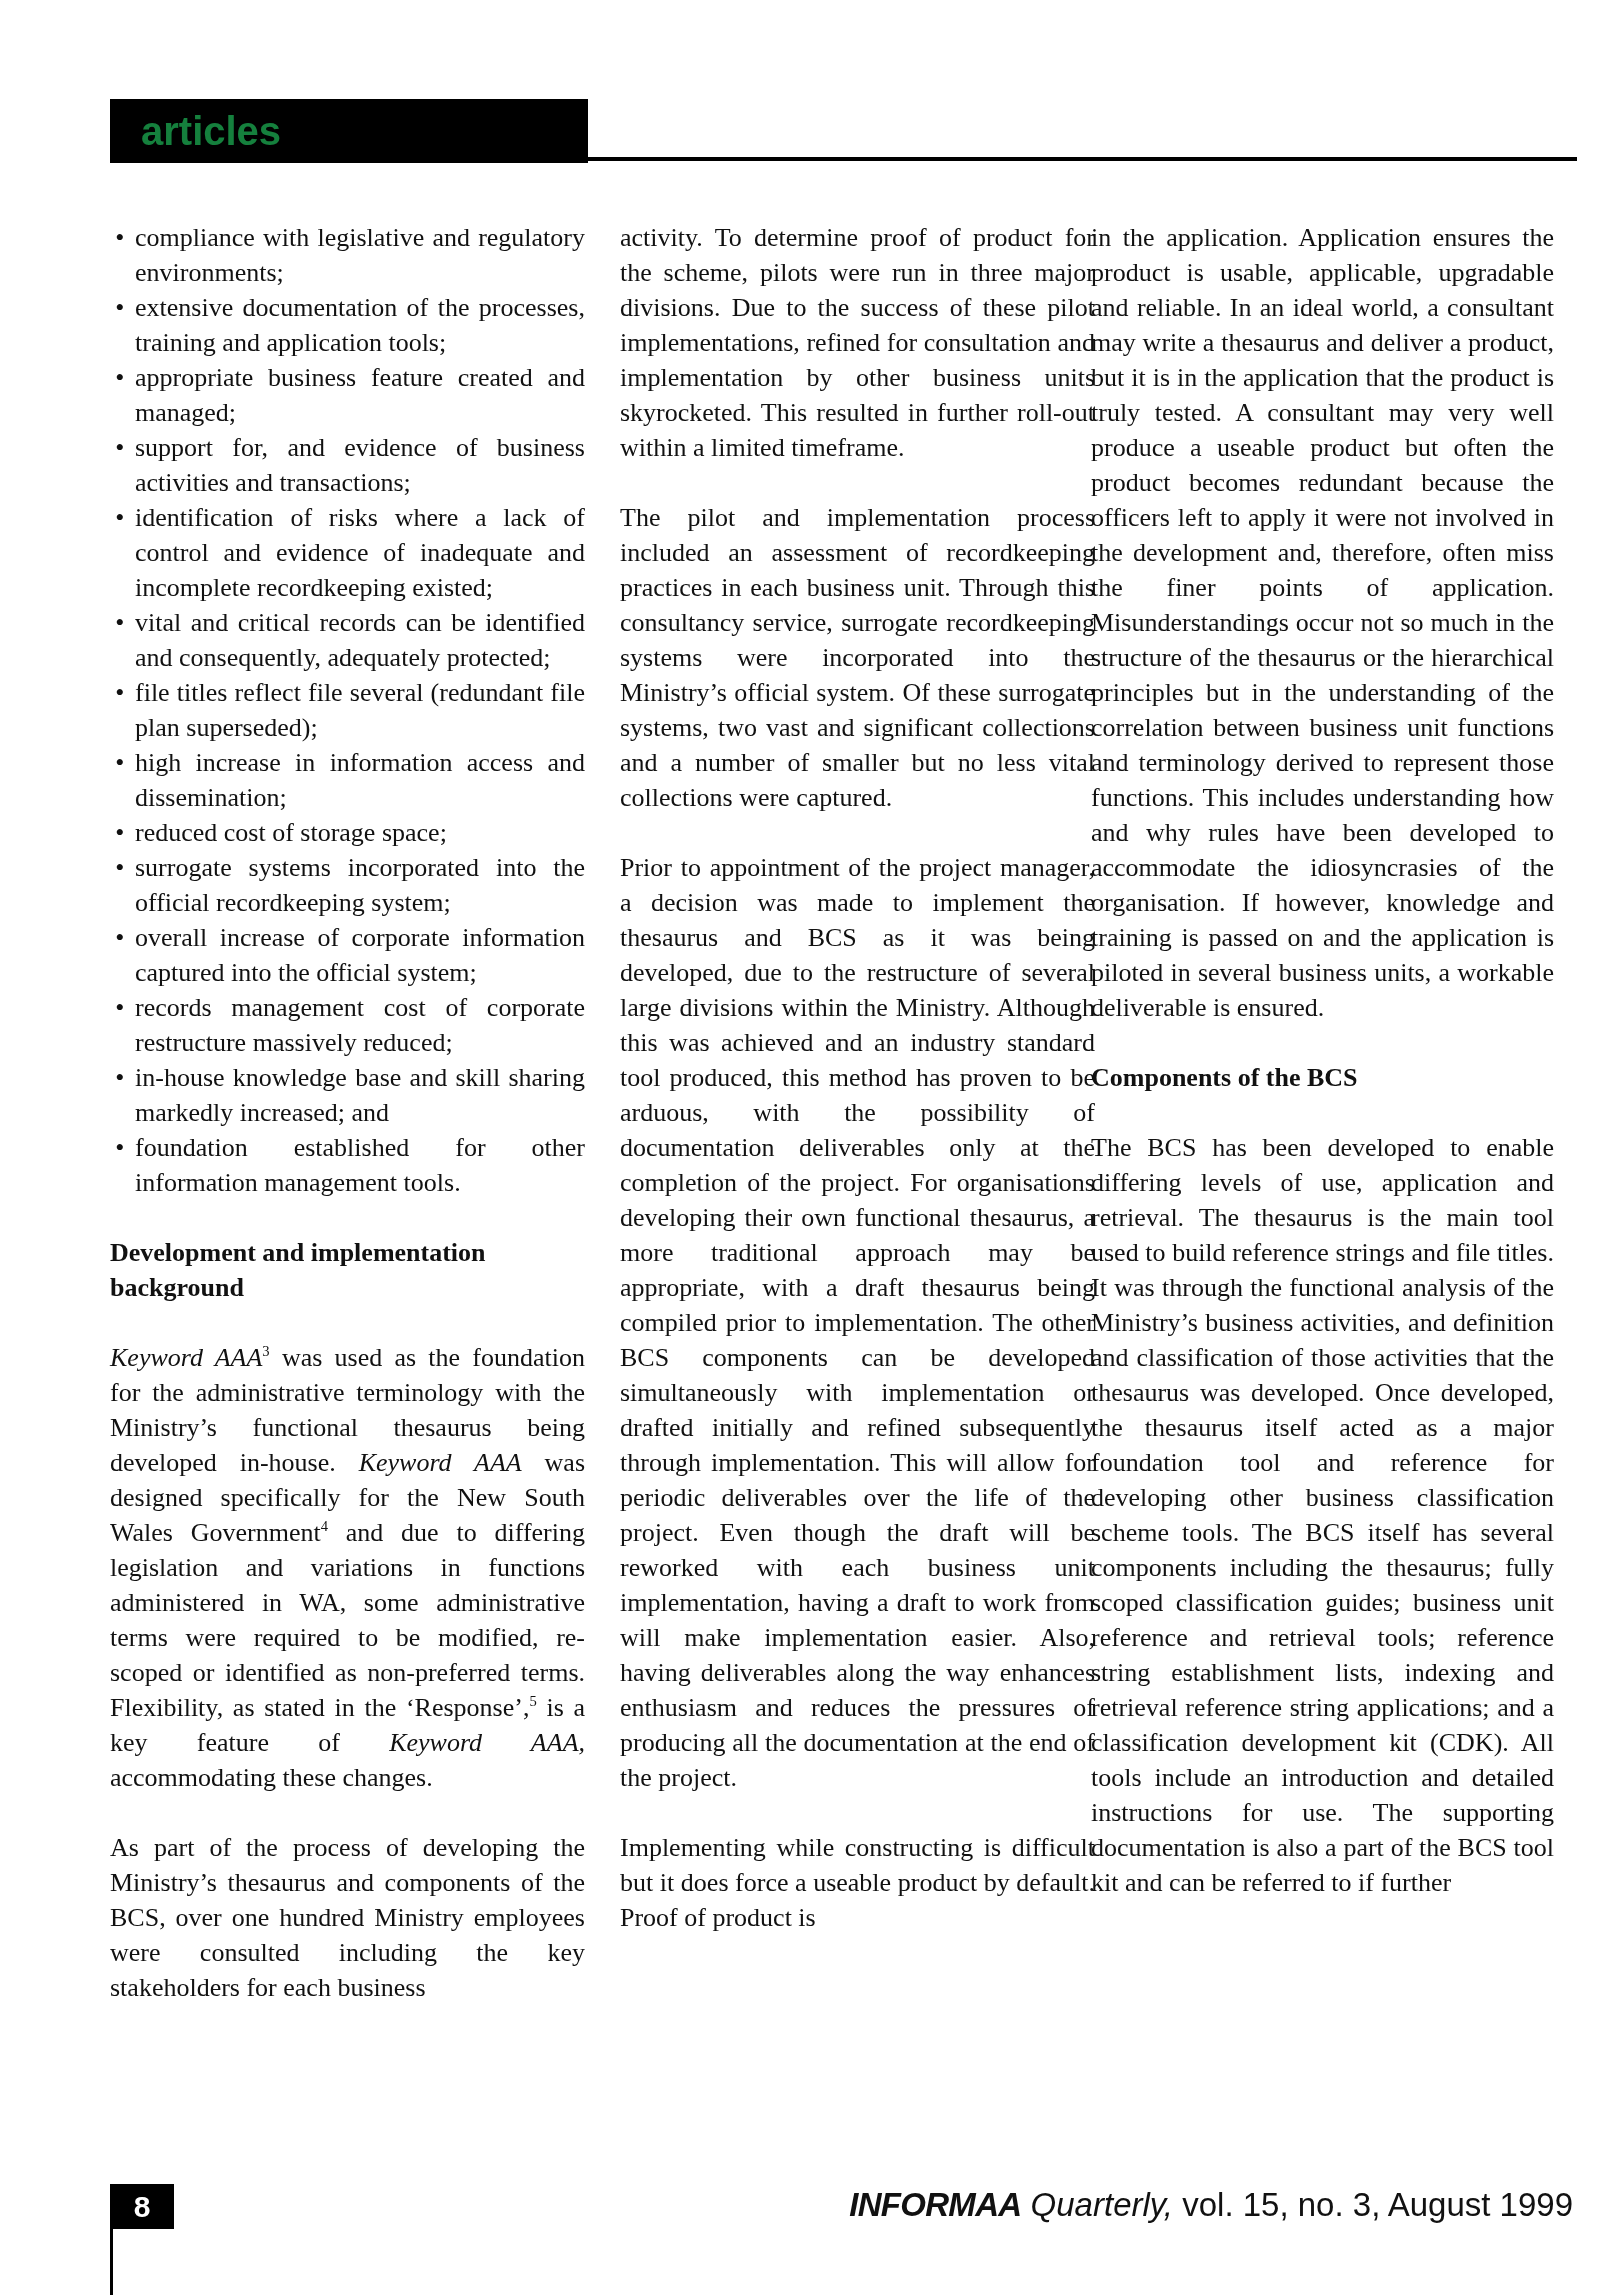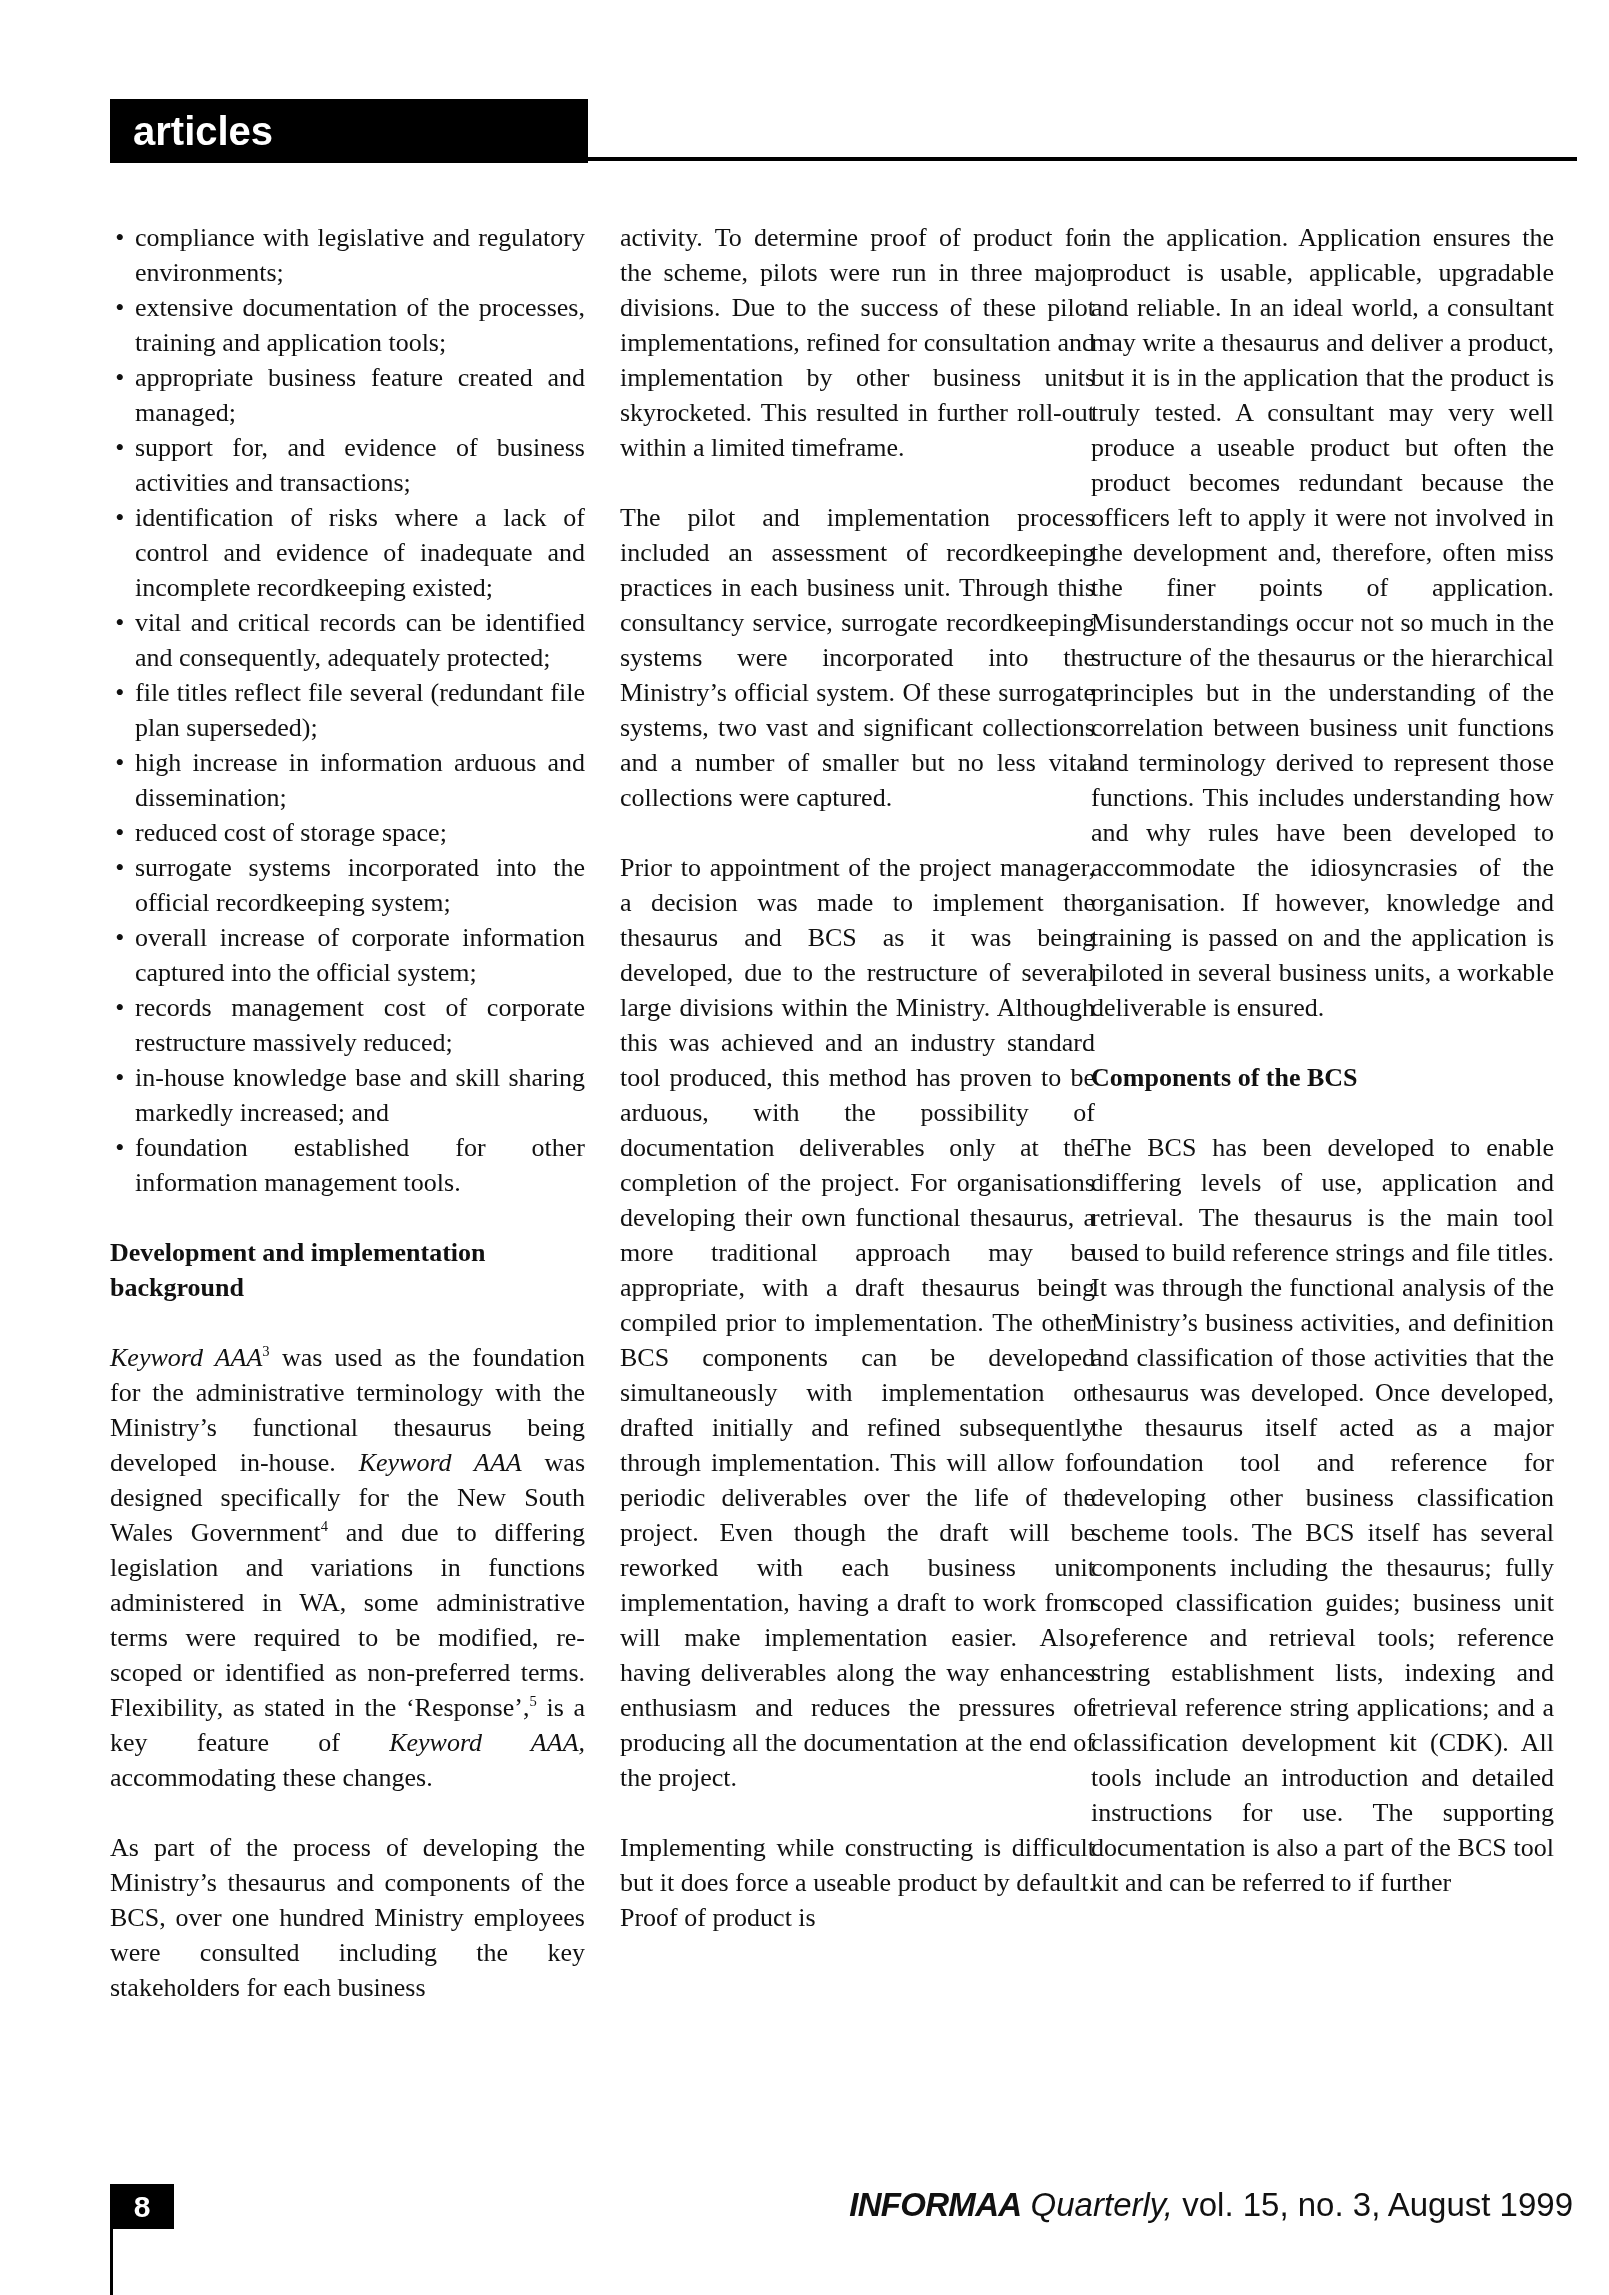--- a/index.html
+++ b/index.html
@@ -1,20 +1,20 @@
 <!DOCTYPE html>
 <html style="font-size:10.6px"><head>
 <meta charset="utf-8">
 <style>
   html, body { margin:0; padding:0; background:#fff; }
   body { width:1610px; height:2295px; position:relative; overflow:hidden; color:#111;
          font-family:"Liberation Serif","DejaVu Serif",serif; }
   .section-tab { position:absolute; left:110px; top:99px; width:478px; height:64px; background:#000;
-                 color:#ffffff; font-family:"Liberation Sans",sans-serif; font-weight:bold; font-size:40px;
-                 line-height:64px; padding-left:23px; box-sizing:border-box; }
+                 color:#15803d; font-family:"Liberation Sans",sans-serif; font-weight:bold; font-size:40px;
+                 line-height:64px; padding-left:31px; box-sizing:border-box; }
   .header-rule { position:absolute; left:588px; top:157px; width:989px; height:4px; background:#000; }
   .col { position:absolute; top:220px; width:475px; font-size:26px; line-height:35px; text-align:justify; }
   .col1 { left:110px; } .col2 { left:620px; } .col3 { left:1091px; width:463px; }
   ul { list-style:none; margin:0; padding:0; }
   li { position:relative; padding-left:25px; }
   li::before { content:"•"; position:absolute; left:5.3px; top:0; }
   p { margin:0 0 35px 0; }
   h3 { margin:0 0 35px 0; font-size:26px; font-weight:bold; line-height:35px; text-align:left; }
   .gap { height:35px; }
   sup { font-size:14.6px; line-height:0; }
@@ -34,21 +34,21 @@
 
 <div class="col col1">
   <ul>
     <li>compliance with legislative and regulatory environments;</li>
     <li>extensive documentation of the processes, training and application tools;</li>
     <li>appropriate business feature created and managed;</li>
     <li>support for, and evidence of business activities and transactions;</li>
     <li>identification of risks where a lack of control and evidence of inadequate and incomplete recordkeeping existed;</li>
     <li>vital and critical records can be identified and consequently, adequately protected;</li>
     <li>file titles reflect file several (redundant file plan superseded);</li>
-    <li>high increase in information arduous and dissemination;</li>
+    <li>high increase in information access and dissemination;</li>
     <li>reduced cost of storage space;</li>
     <li>surrogate systems incorporated into the official recordkeeping system;</li>
     <li>overall increase of corporate information captured into the official system;</li>
     <li>records management cost of corporate restructure massively reduced;</li>
     <li>in-house knowledge base and skill sharing markedly increased; and</li>
     <li>foundation established for other information management tools.</li>
   </ul>
   <div class="gap"></div>
   <h3>Development and implementation background</h3>
   <p><em>Keyword AAA</em><sup>3</sup><span> was used as the foundation for the administrative terminology with the Ministry’s functional thesaurus being developed in-house. </span><em>Keyword AAA</em><span> was designed specifically for the New South Wales Government</span><sup>4</sup><span> and due to differing legislation and variations in functions administered in WA, some administrative terms were required to be modified, re-scoped or identified as non-preferred terms. Flexibility, as stated in the ‘Response’,</span><sup>5</sup><span> is a key feature of </span><em>Keyword AAA,</em><span> accommodating these changes.</span></p>

